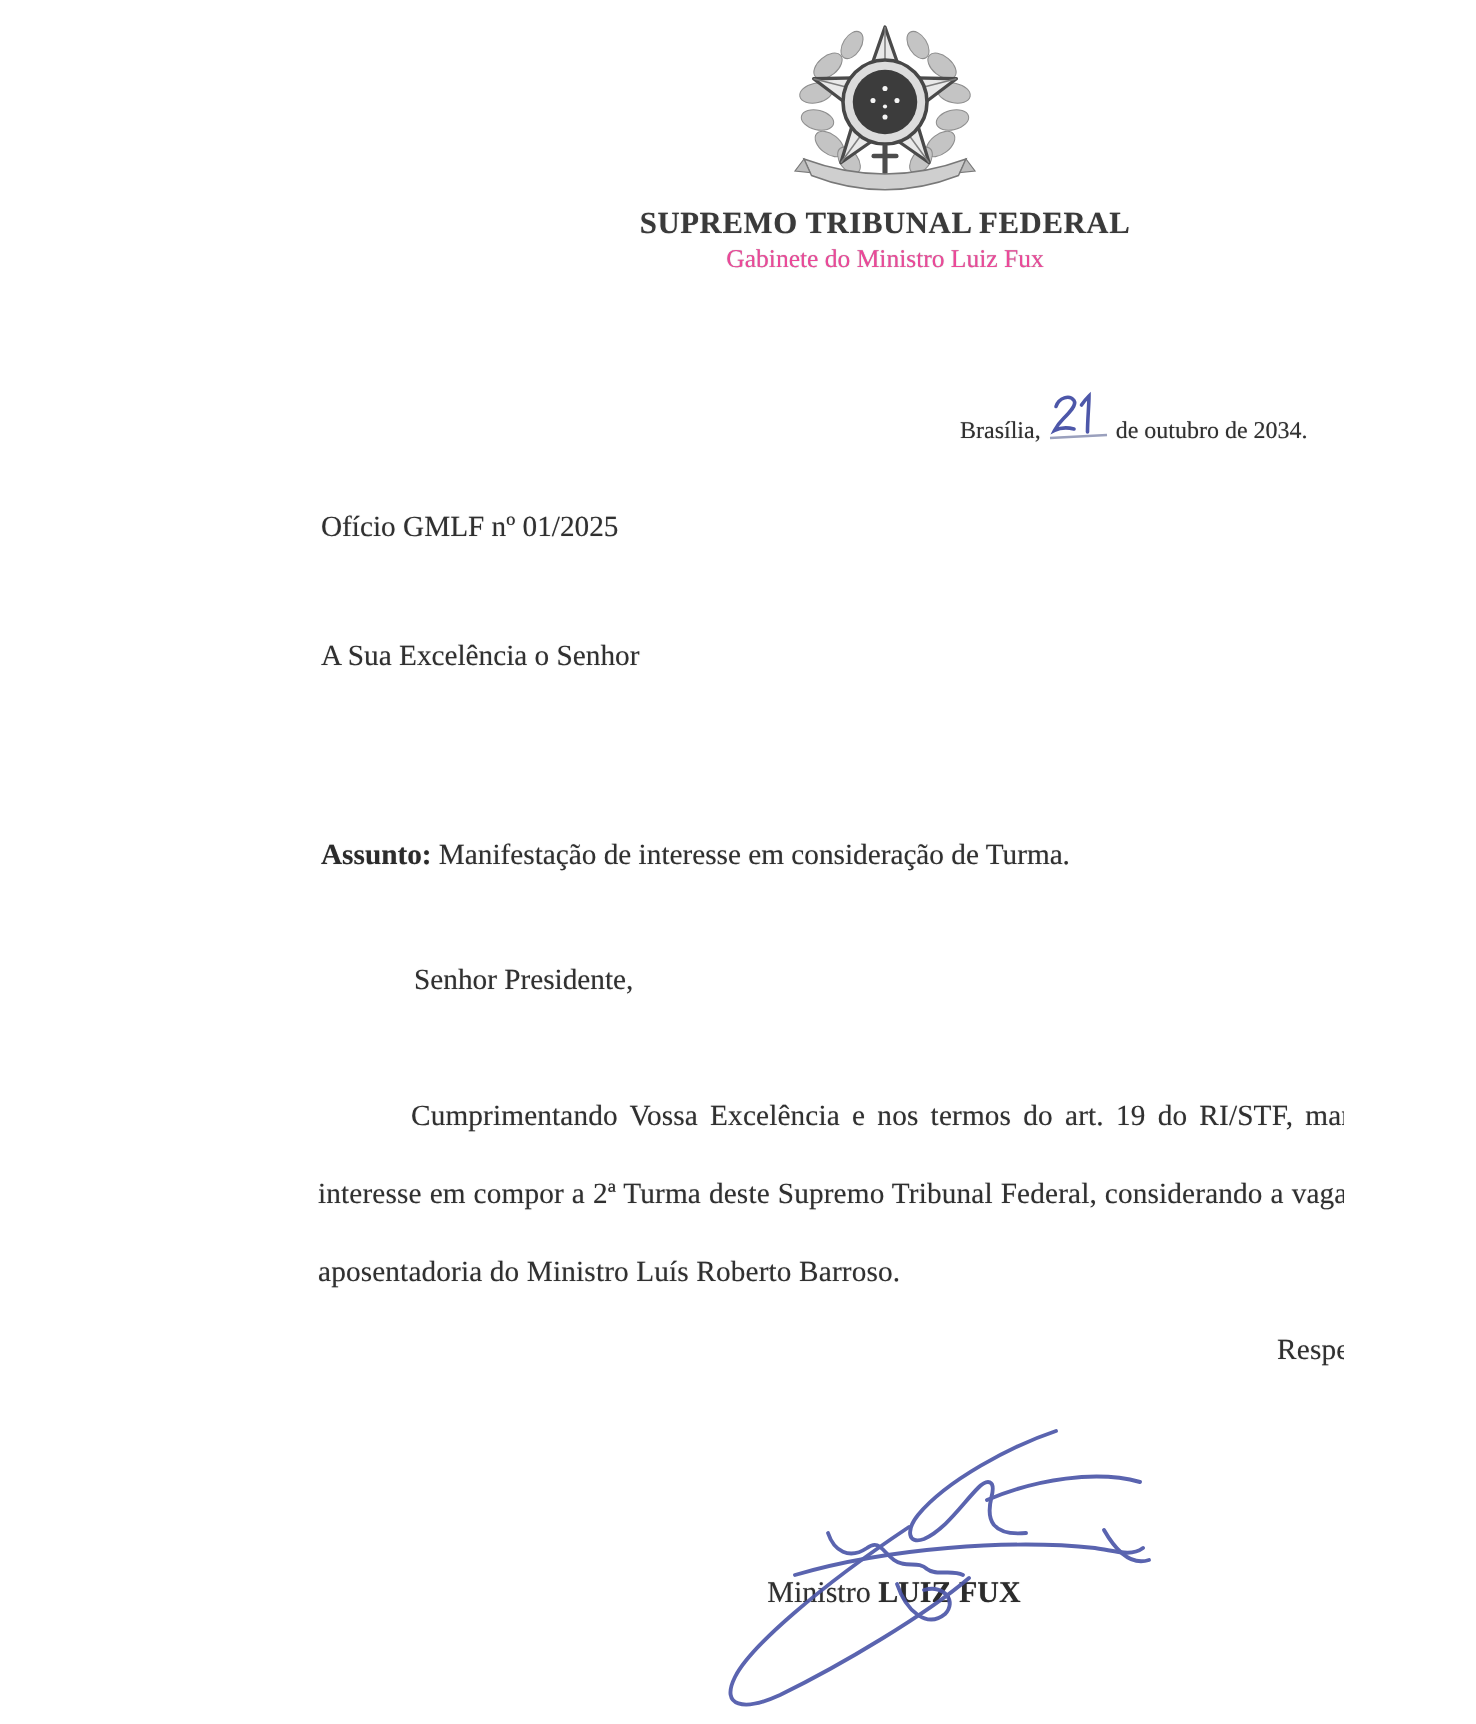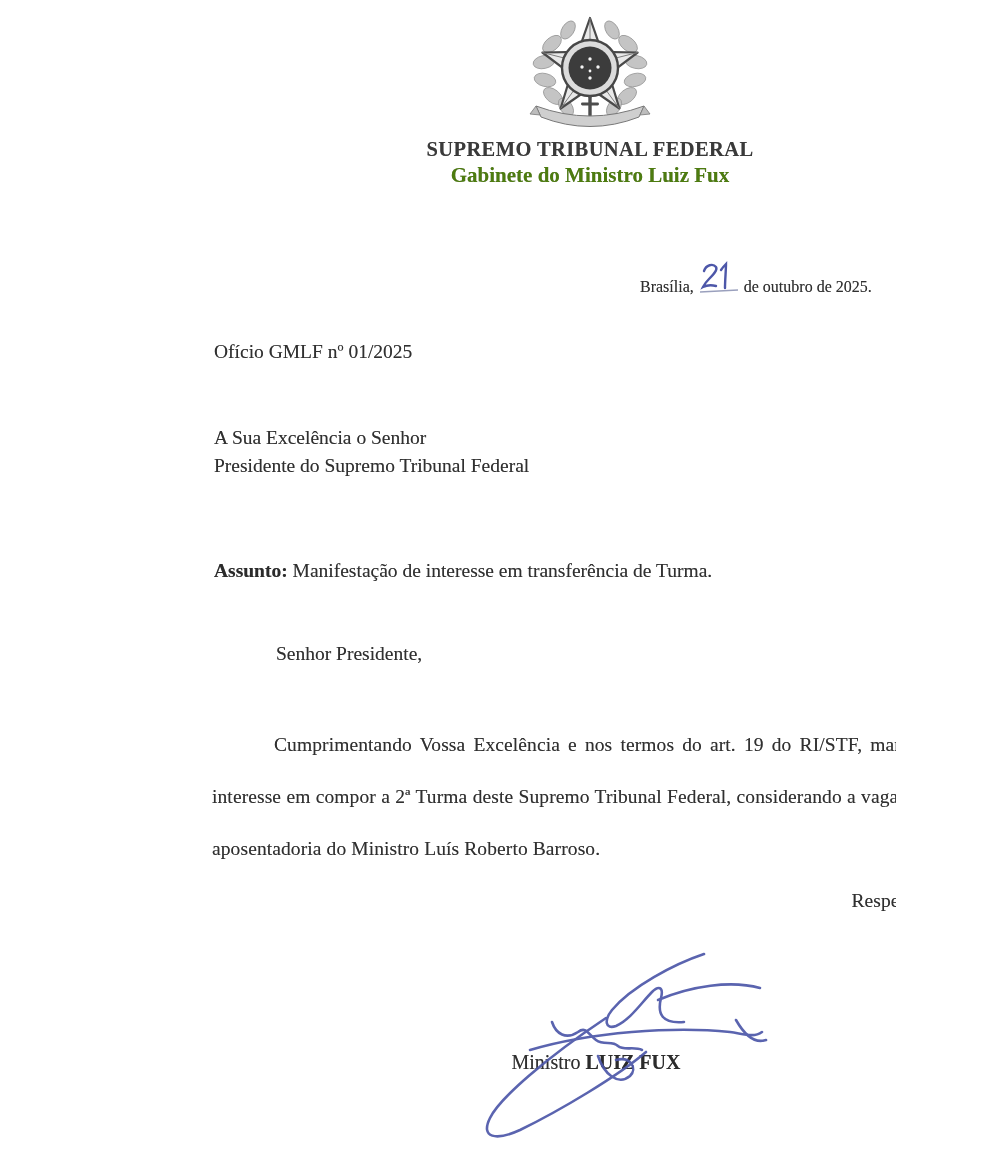--- a/index.html
+++ b/index.html
@@ -33,23 +33,23 @@
     margin: 0 auto 4px auto;
   }
   .org-line {
     font-size: 20.5px;
     font-weight: bold;
     letter-spacing: 0.4px;
     color: #3a3a3a;
     white-space: nowrap;
   }
   .office-line {
-    font-size: 21px;
-    font-weight: bold;
-    color: #4d7c0f;
+    font-size: 17px;
+    font-weight: normal;
+    color: #ec4899;
     margin-top: 2px;
     white-space: nowrap;
   }
   
   .date-line {
     position: absolute;
     left: 552px;
     top: 252px;
     display: flex;
     align-items: flex-end;
@@ -195,32 +195,31 @@
         <g fill="none" stroke="#4d57a9" stroke-width="2.4" stroke-linecap="round">
 
           <path d="M6 13 C 8 7, 15 5, 18 9 C 20 12, 15 17, 11 21 C 8 24, 6 27, 5 29 C 9 27, 14 27, 18 28"></path>
 
           <path d="M23 12 C 25 9, 27 7, 28 6 C 28 12, 27 22, 27 30"></path>
         </g>
 
         <path d="M2 34 L40 32" stroke="#9aa0bd" stroke-width="1.6" fill="none"></path>
       </svg>
     </span>
-    <span>de outubro de 2025.</span>
+    <span>de outubro de 2034.</span>
   </div>
 
   <div class="reference soft">Ofício GMLF nº 01/2025</div>
 
   <div class="addressee soft">
     <div>A Sua Excelência o Senhor</div>
-    <div>Presidente do Supremo Tribunal Federal</div>
   </div>
 
   <div class="subject soft">
-    <strong>Assunto:</strong><span> Manifestação de interesse em transferência de Turma.</span>
+    <strong>Assunto:</strong><span> Manifestação de interesse em consideração de Turma.</span>
   </div>
 
   <div class="salutation soft">Senhor Presidente,</div>
 
   <div class="body-block soft">
     <p>Cumprimentando Vossa Excelência e nos termos do art. 19 do RI/STF, manifesto meu interesse em compor a 2ª Turma deste Supremo Tribunal Federal, considerando a vaga aberta pela aposentadoria do Ministro Luís Roberto Barroso.</p>
     <p class="closing">Respeitosamente,</p>
   </div>
 
   <div class="sig-name soft">

